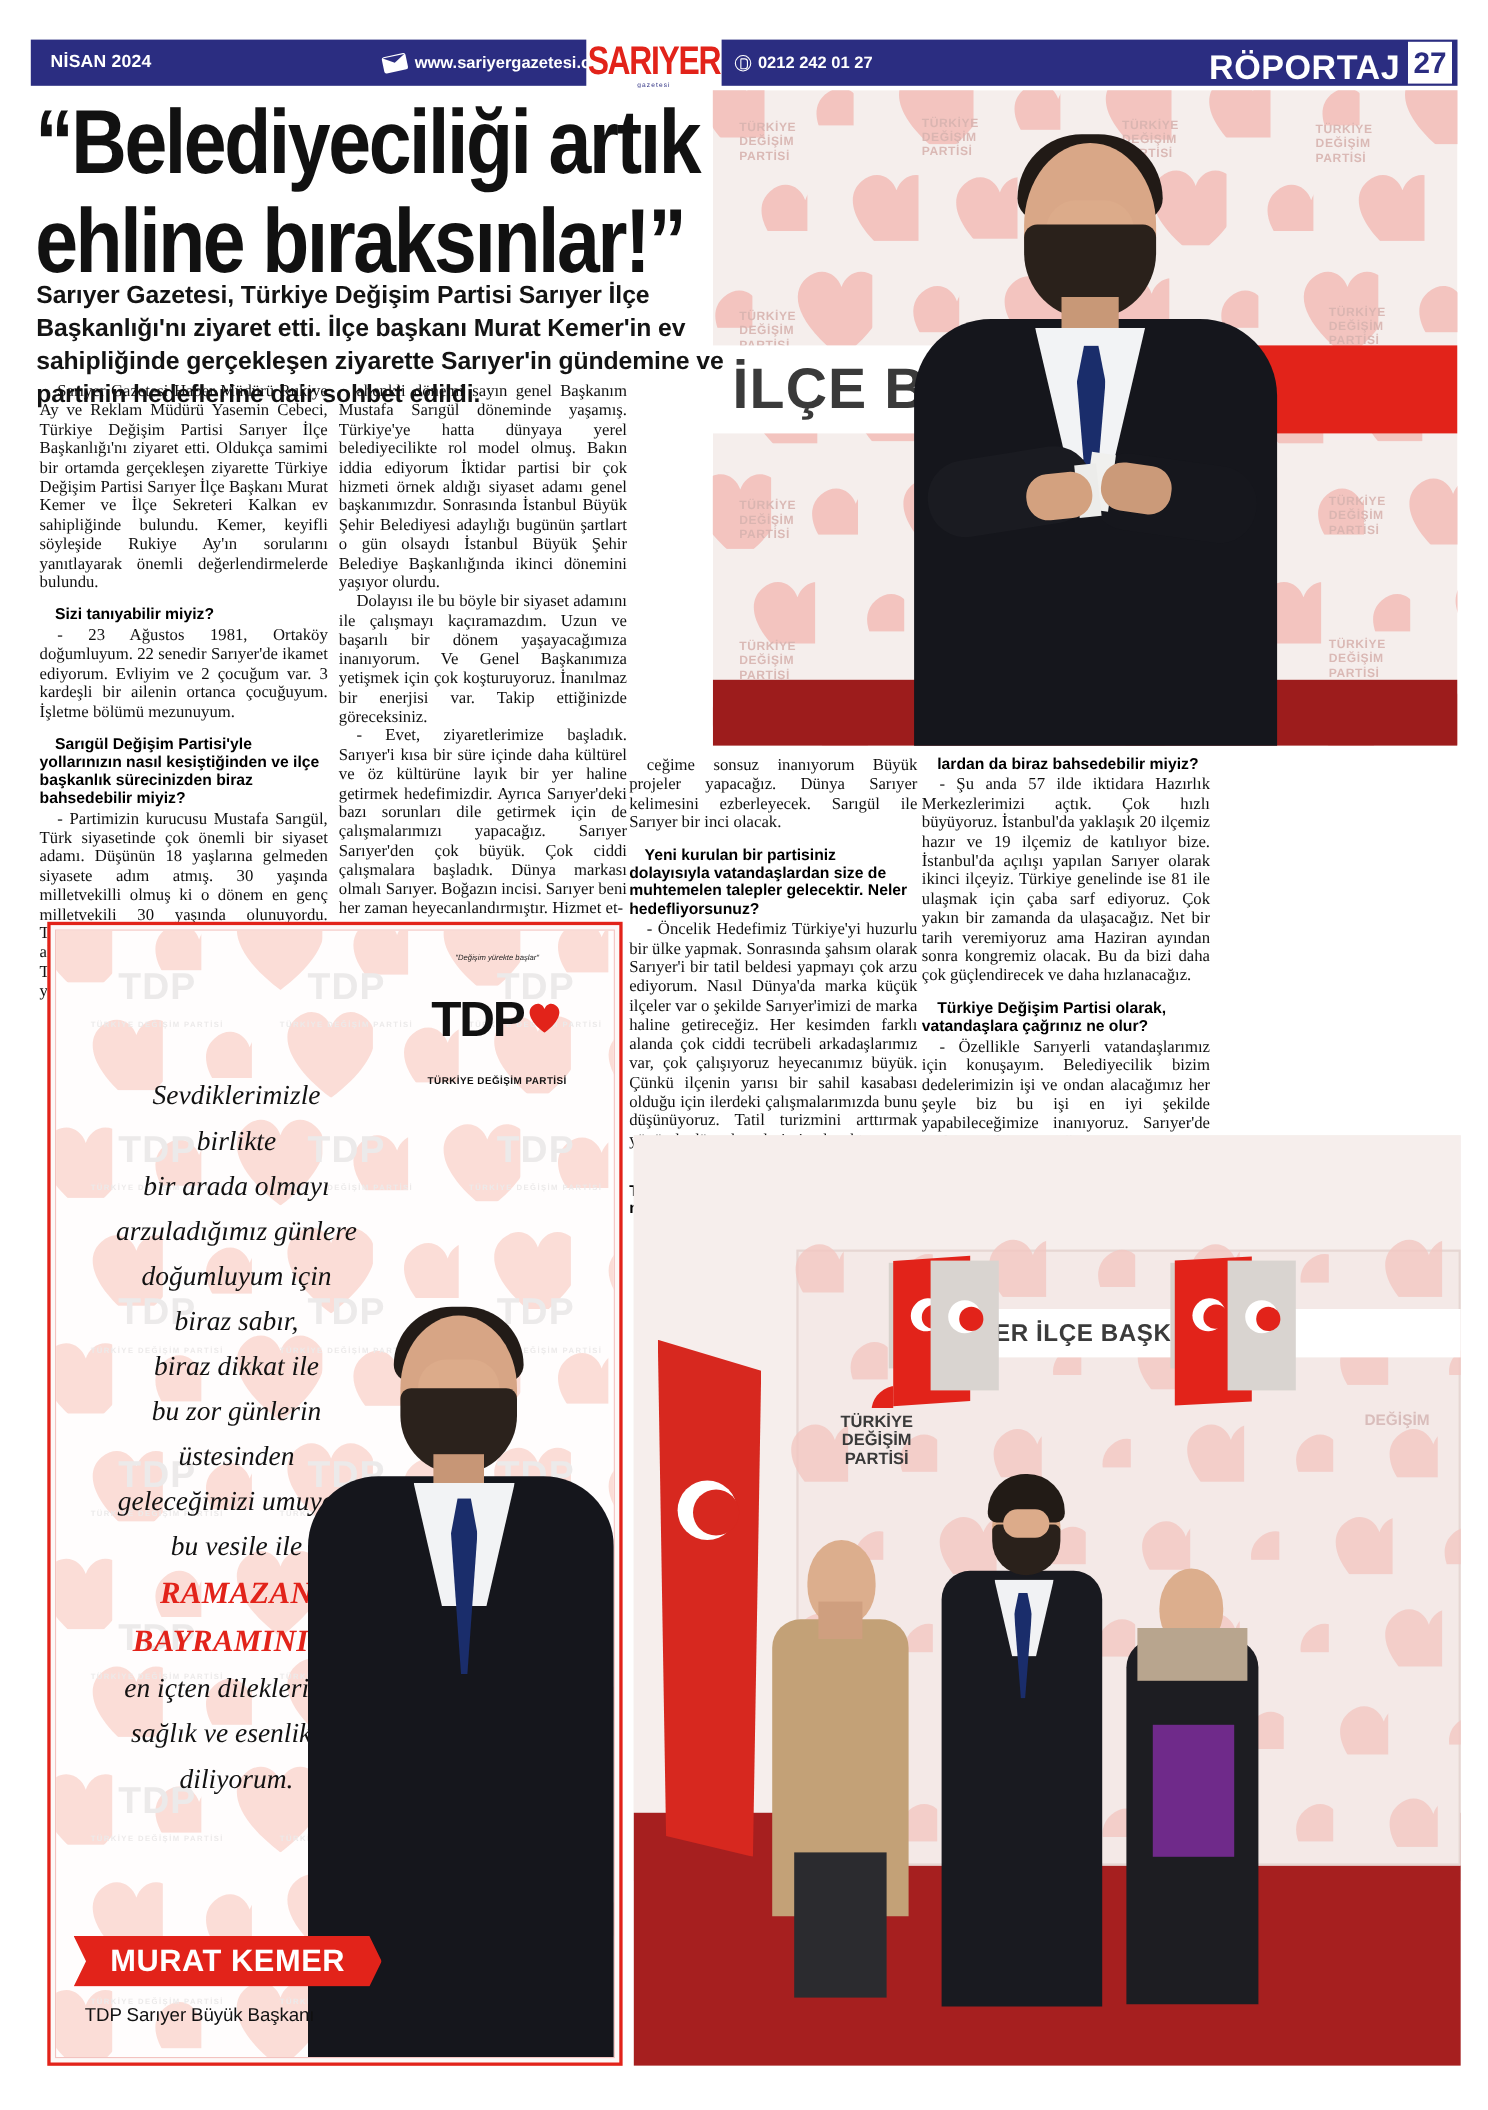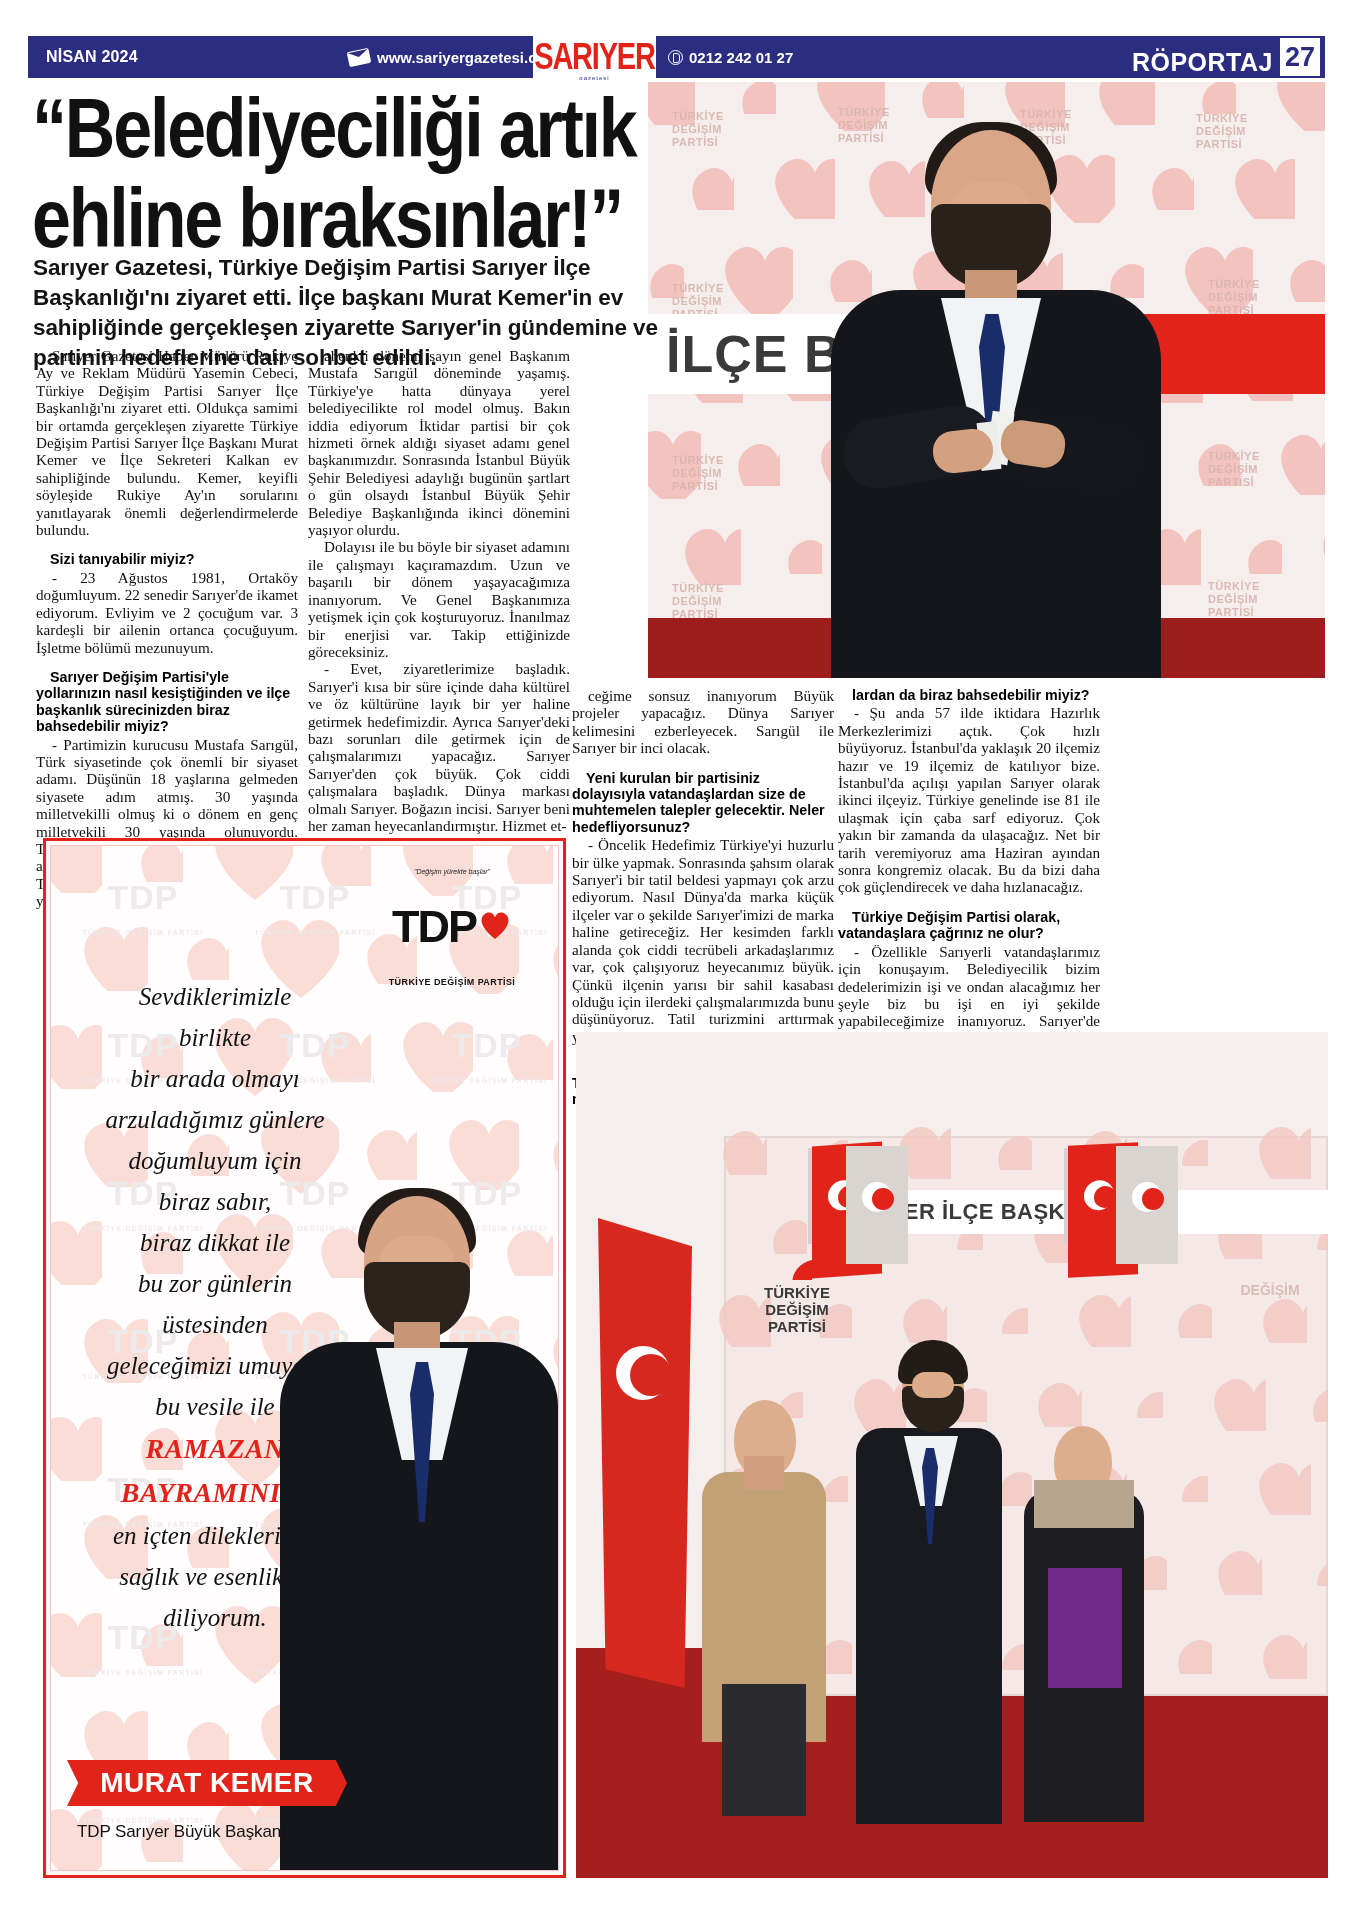--- a/index.html
+++ b/index.html
@@ -56,21 +56,21 @@
   .tb-phone {
     position:absolute; left:640px; top:0; height:42px; display:flex; align-items:center; gap:6px;
   }
   .tb-phone .ptxt { color:#fff; font-family:"Liberation Sans", sans-serif; font-weight:700; font-size:15px; }
   .phone-ring { width:15px; height:15px; border:1.6px solid #fff; border-radius:50%; position:relative; }
   .phone-ring:after { content:""; position:absolute; left:4px; top:2.5px; width:5px; height:8px;
      border:1.5px solid #fff; border-radius:1px 3px 3px 1px; }
   .tb-section {
     position:absolute; right:52px; top:0; height:52px; display:flex; align-items:center;
     color:#ffffff; font-family:"Liberation Sans", sans-serif; font-weight:700;
-    font-size:25px; letter-spacing:.5px;
+    font-size:31px; letter-spacing:.5px;
   }
   .tb-pageno {
     position:absolute; right:5px; top:2px; width:40px; height:38px;
     background:#ffffff; color:#2b2d81;
     font-family:"Liberation Sans", sans-serif; font-weight:700; font-size:27px;
     display:flex; align-items:center; justify-content:center;
   }
 
   
   #hero-photo {
@@ -394,21 +394,21 @@
     <span class="l1">“Belediyeciliği artık</span>
     <span class="l2">ehline bıraksınlar!”</span>
   </div>
 
   <div id="deck">Sarıyer Gazetesi, Türkiye Değişim Partisi Sarıyer İlçe Başkanlığı'nı ziyaret etti. İlçe başkanı Murat Kemer'in ev sahipliğinde gerçekleşen ziyarette Sarıyer'in gündemine ve partinin hedeflerine dair sohbet edildi.</div>
 
   <div class="col" id="col1">
     <p class="first">Sarıyer Gazetesi Haber Müdürü Rukiye Ay ve Reklam Müdürü Yasemin Cebeci, Türkiye Değişim Partisi Sarıyer İlçe Başkanlığı'nı ziyaret etti. Oldukça samimi bir ortamda gerçekleşen ziyarette Türkiye Değişim Partisi Sarıyer İlçe Başkanı Murat Kemer ve İlçe Sekreteri Kalkan ev sahipliğinde bulundu. Kemer, keyifli söyleşide Rukiye Ay'ın sorularını yanıtlayarak önemli değerlendirmelerde bulundu.</p>
     <div class="qh">Sizi tanıyabilir miyiz?</div>
     <p>- 23 Ağustos 1981, Ortaköy doğumluyum. 22 senedir Sarıyer'de ikamet ediyorum. Evliyim ve 2 çocuğum var. 3 kardeşli bir ailenin ortanca çocuğuyum. İşletme bölümü mezunuyum.</p>
-    <div class="qh">Sarıyer Değişim Partisi'yle yollarınızın nasıl kesiştiğinden ve ilçe başkanlık sürecinizden biraz bahsedebilir miyiz?</div>
+    <div class="qh">Sarıgül Değişim Partisi'yle yollarınızın nasıl kesiştiğinden ve ilçe başkanlık sürecinizden biraz bahsedebilir miyiz?</div>
     <p>- Partimizin kurucusu Mustafa Sarıgül, Türk siyasetinde çok önemli bir siyaset adamı. Düşünün 18 yaşlarına gelmeden siyasete adım atmış. 30 yaşında milletvekilli olmuş ki o dönem en genç milletvekili 30 yaşında olunuyordu. Türkiye'nin en genç milletvekili unvanını almış, sonrası 15 yıl hiç ara vermeden Türkiye'nin kalbi denecek Şişli'yi yönetmiş. Şişli yaşayabileceği en</p>
   </div>
 
   <div class="col" id="col2">
     <p class="first">ahenkli dönemi sayın genel Başkanım Mustafa Sarıgül döneminde yaşamış. Türkiye'ye hatta dünyaya yerel belediyecilikte rol model olmuş. Bakın iddia ediyorum İktidar partisi bir çok hizmeti örnek aldığı siyaset adamı genel başkanımızdır. Sonrasında İstanbul Büyük Şehir Belediyesi adaylığı bugünün şartlart o gün olsaydı İstanbul Büyük Şehir Belediye Başkanlığında ikinci dönemini yaşıyor olurdu.</p>
     <p>Dolayısı ile bu böyle bir siyaset adamını ile çalışmayı kaçıramazdım. Uzun ve başarılı bir dönem yaşayacağımıza inanıyorum. Ve Genel Başkanımıza yetişmek için çok koşturuyoruz. İnanılmaz bir enerjisi var. Takip ettiğinizde göreceksiniz.</p>
     <p>- Evet, ziyaretlerimize başladık. Sarıyer'i kısa bir süre içinde daha kültürel ve öz kültürüne layık bir yer haline getirmek hedefimizdir. Ayrıca Sarıyer'deki bazı sorunları dile getirmek için de çalışmalarımızı yapacağız. Sarıyer Sarıyer'den çok büyük. Çok ciddi çalışmalara başladık. Dünya markası olmalı Sarıyer. Boğazın incisi. Sarıyer beni her zaman heyecanlandırmıştır. Hizmet et-</p>
   </div>
 
   <div class="col" id="col3">

